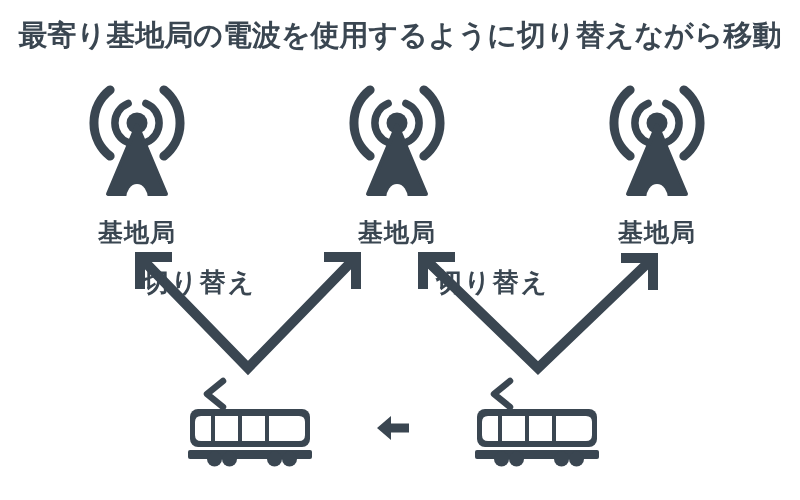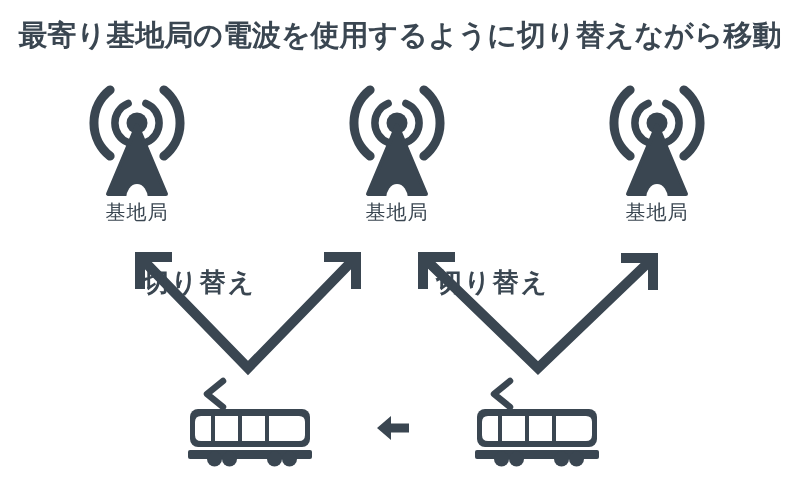--- a/index.html
+++ b/index.html
@@ -11,21 +11,21 @@
     background: var(--bg); overflow: hidden; color: var(--ink);
   }
   .title {
     position: absolute; left: 0; top: 16px; width: 800px;
     text-align: center; font-size: 29px; font-weight: 900;
     color: var(--ink); letter-spacing: 0px; white-space: nowrap;
   }
   .bs-wrap { position: absolute; top: 84px; width: 130px; text-align: center; }
   .bs-wrap svg { display: block; margin: 0 auto; }
   .bs-label {
-    margin-top: 1px; font-size: 20px; font-weight: 400; color: var(--ink);
+    margin-top: 18px; font-size: 25px; font-weight: 700; color: var(--ink);
     letter-spacing: 1px;
   }
   #bs1 { left: 72px; } #bs2 { left: 332px; } #bs3 { left: 592px; }
   .switch-label {
     position: absolute; top: 265px; width: 200px; text-align: left;
     font-size: 26px; font-weight: 800; color: var(--ink); letter-spacing: 2px;
   }
   #switch-label-1 { left: 143px; }
   #switch-label-2 { left: 436px; }
   .overlay { position: absolute; left: 0; top: 0; }

